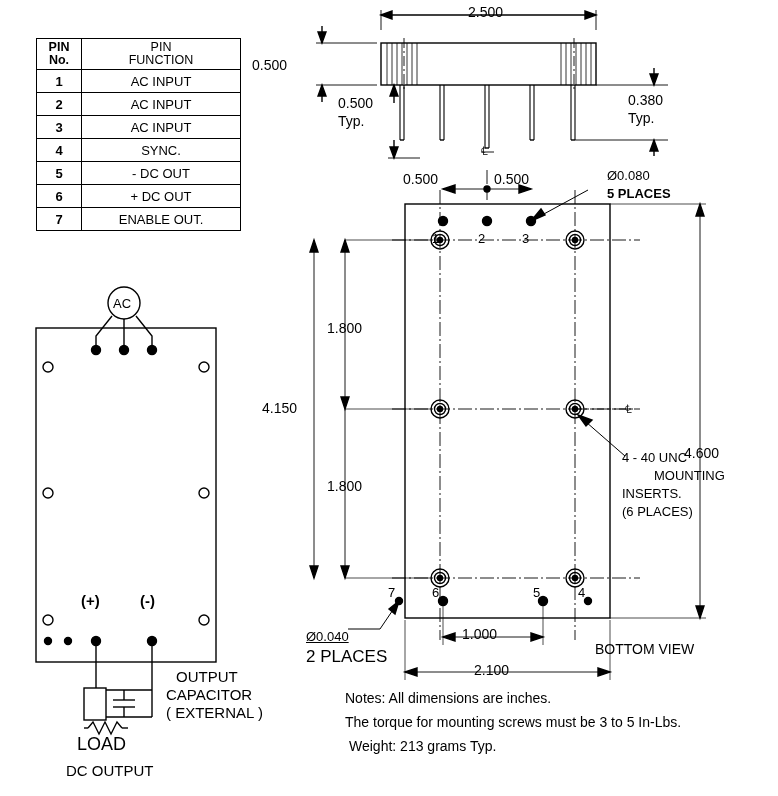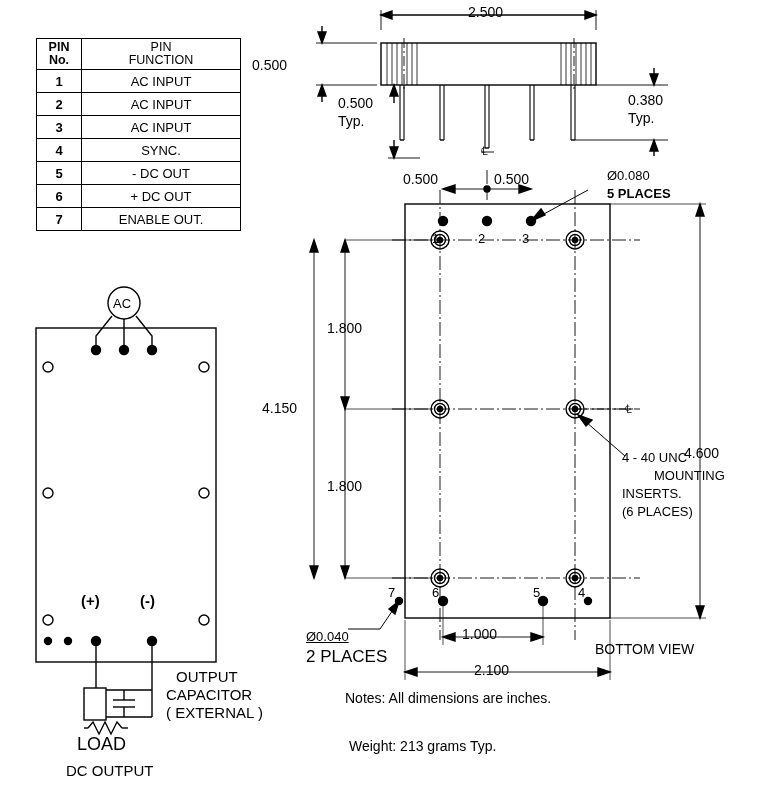--- a/index.html
+++ b/index.html
@@ -314,15 +314,16 @@
   <div class="txt" style="left:622px;top:504px;font-size:13px;">(6 PLACES)</div>
 
   <div class="txt" style="left:306px;top:629px;font-size:13px;text-decoration:underline;">Ø0.040</div>
   <div class="txt" style="left:306px;top:647px;font-size:17px;">2 PLACES</div>
 
   <div class="txt" style="left:462px;top:626px;font-size:14px;">1.000</div>
   <div class="txt" style="left:474px;top:662px;font-size:14px;">2.100</div>
   <div class="txt" style="left:595px;top:641px;font-size:14px;">BOTTOM VIEW</div>
 
   <div class="txt" style="left:345px;top:690px;font-size:14px;">Notes: All dimensions are inches.</div>
+  <div class="txt" style="left:345px;top:714px;font-size:14px;">The torque for mounting screws must be 3 to 5 In-Lbs.</div>
   <div class="txt" style="left:349px;top:738px;font-size:14px;">Weight: 213 grams Typ.</div>
 
 </div>
 
 </body></html>

